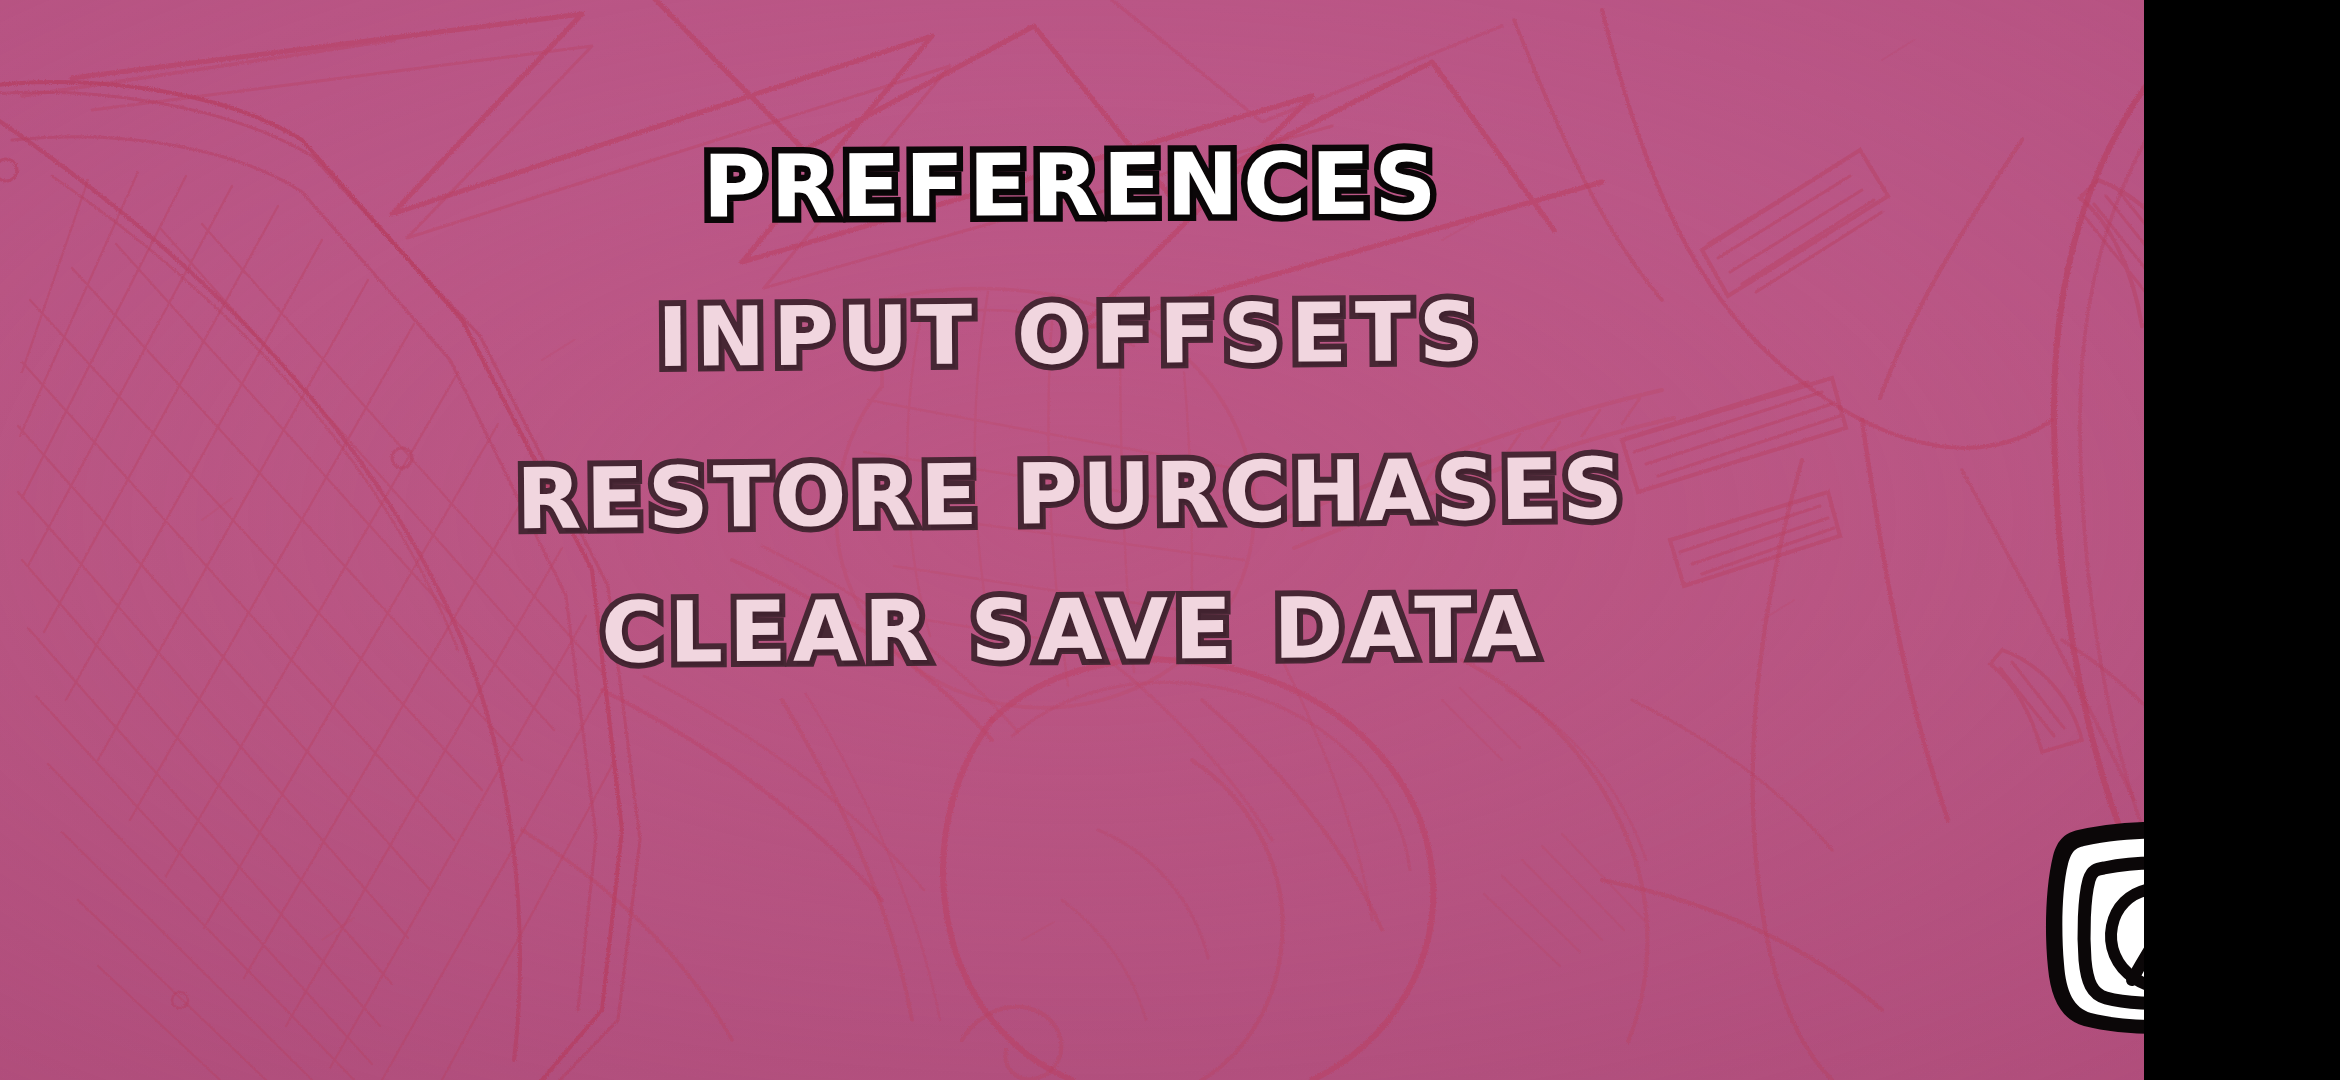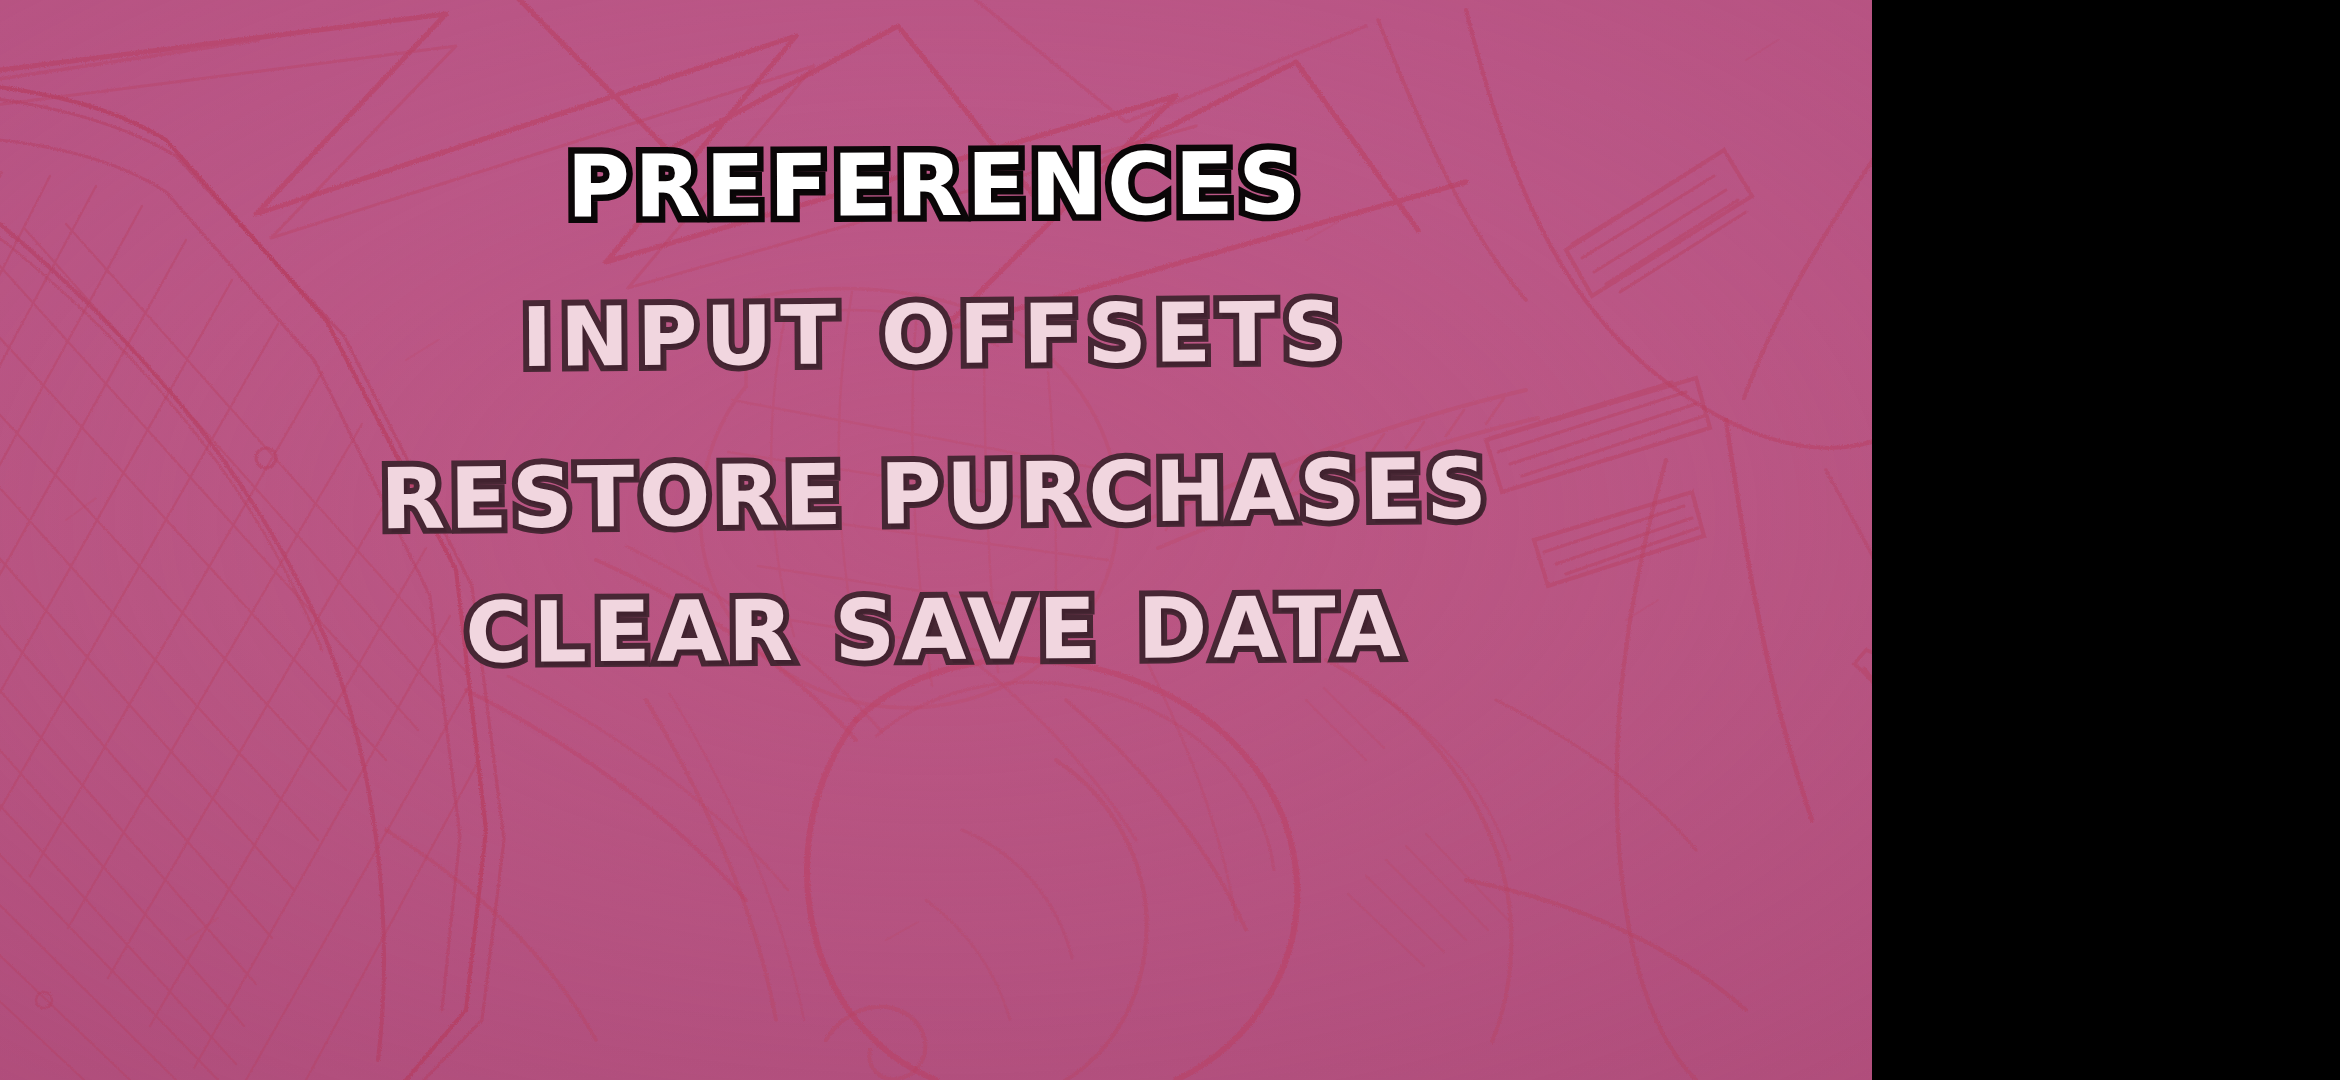--- a/index.html
+++ b/index.html
@@ -3,21 +3,21 @@
 <meta charset="utf-8">
 <title>Preferences</title>
 <style>
   html, body {
     margin: 0;
     padding: 0;
     background: #000;
   }
   #screen {
     position: relative;
-    width: 1872px;
+    width: 2144px;
     height: 1080px;
     overflow: hidden;
     background: #0f766e;
     font-family: "DejaVu Sans", sans-serif;
     user-select: none;
   }
 
   
   #bg-art {
     position: absolute;

